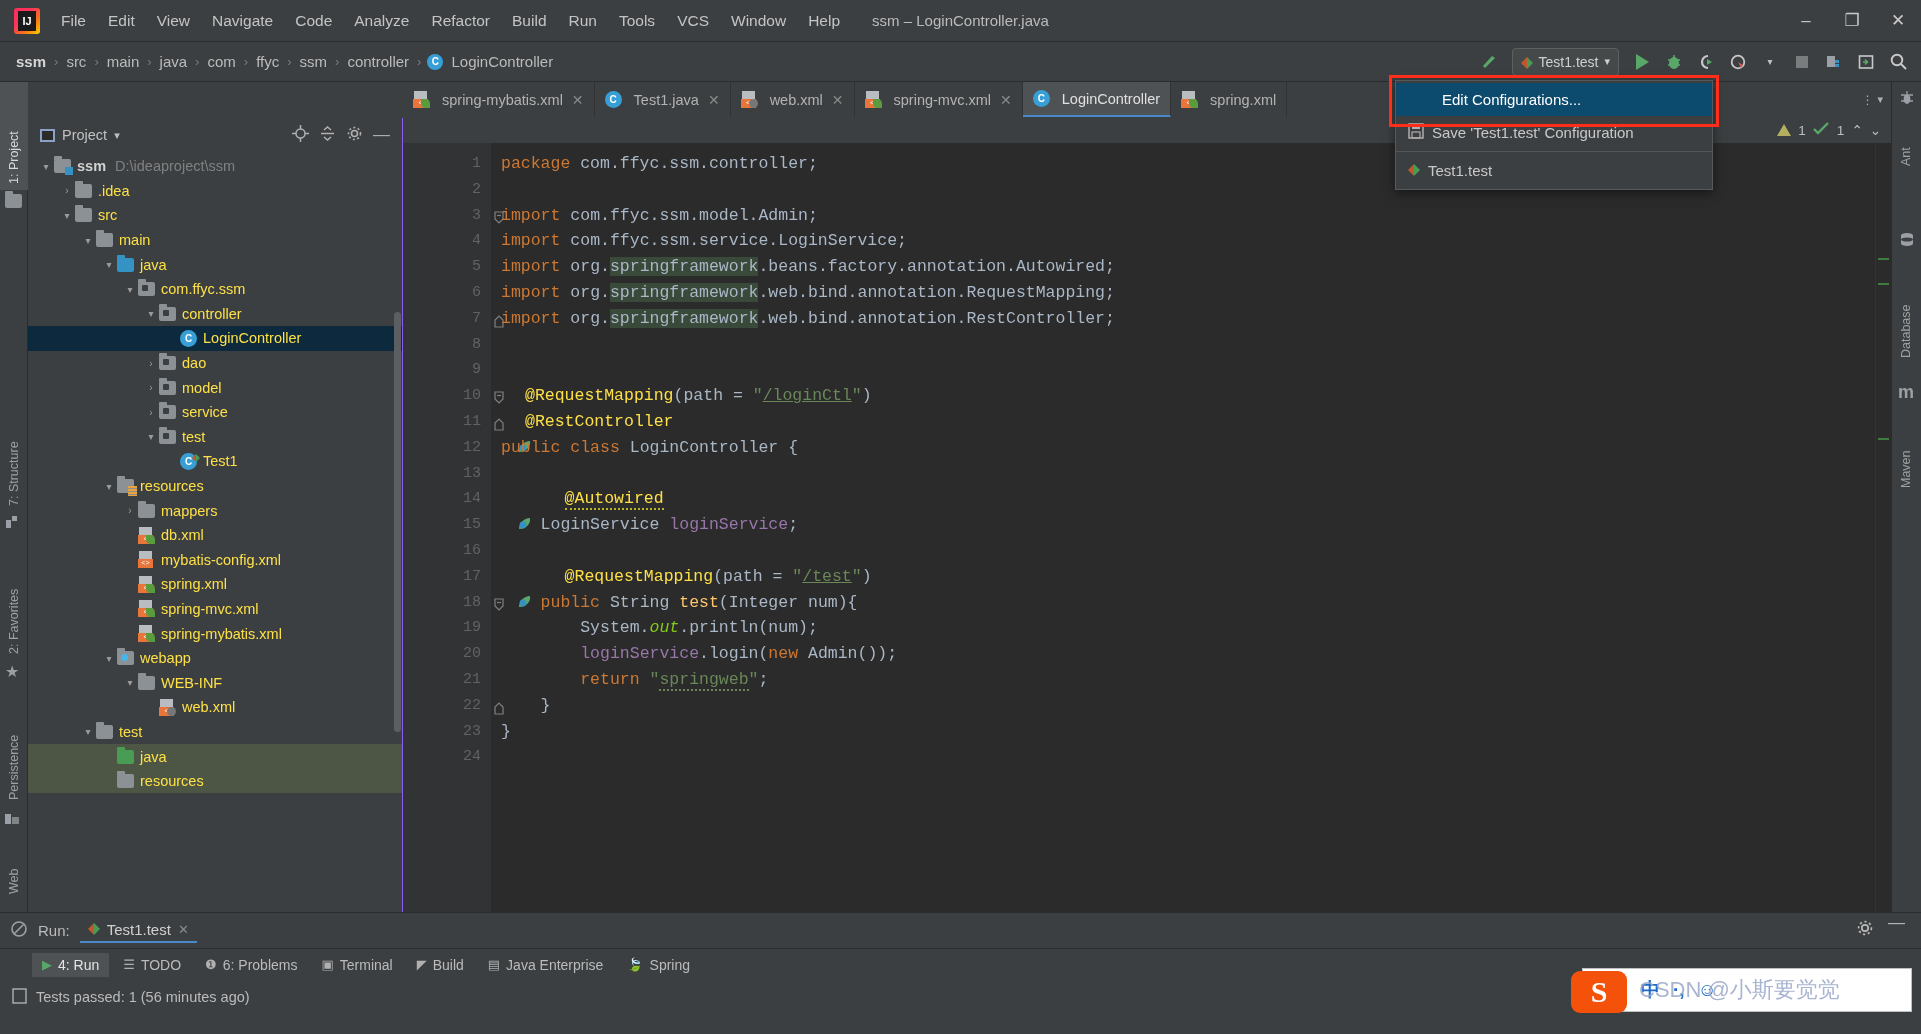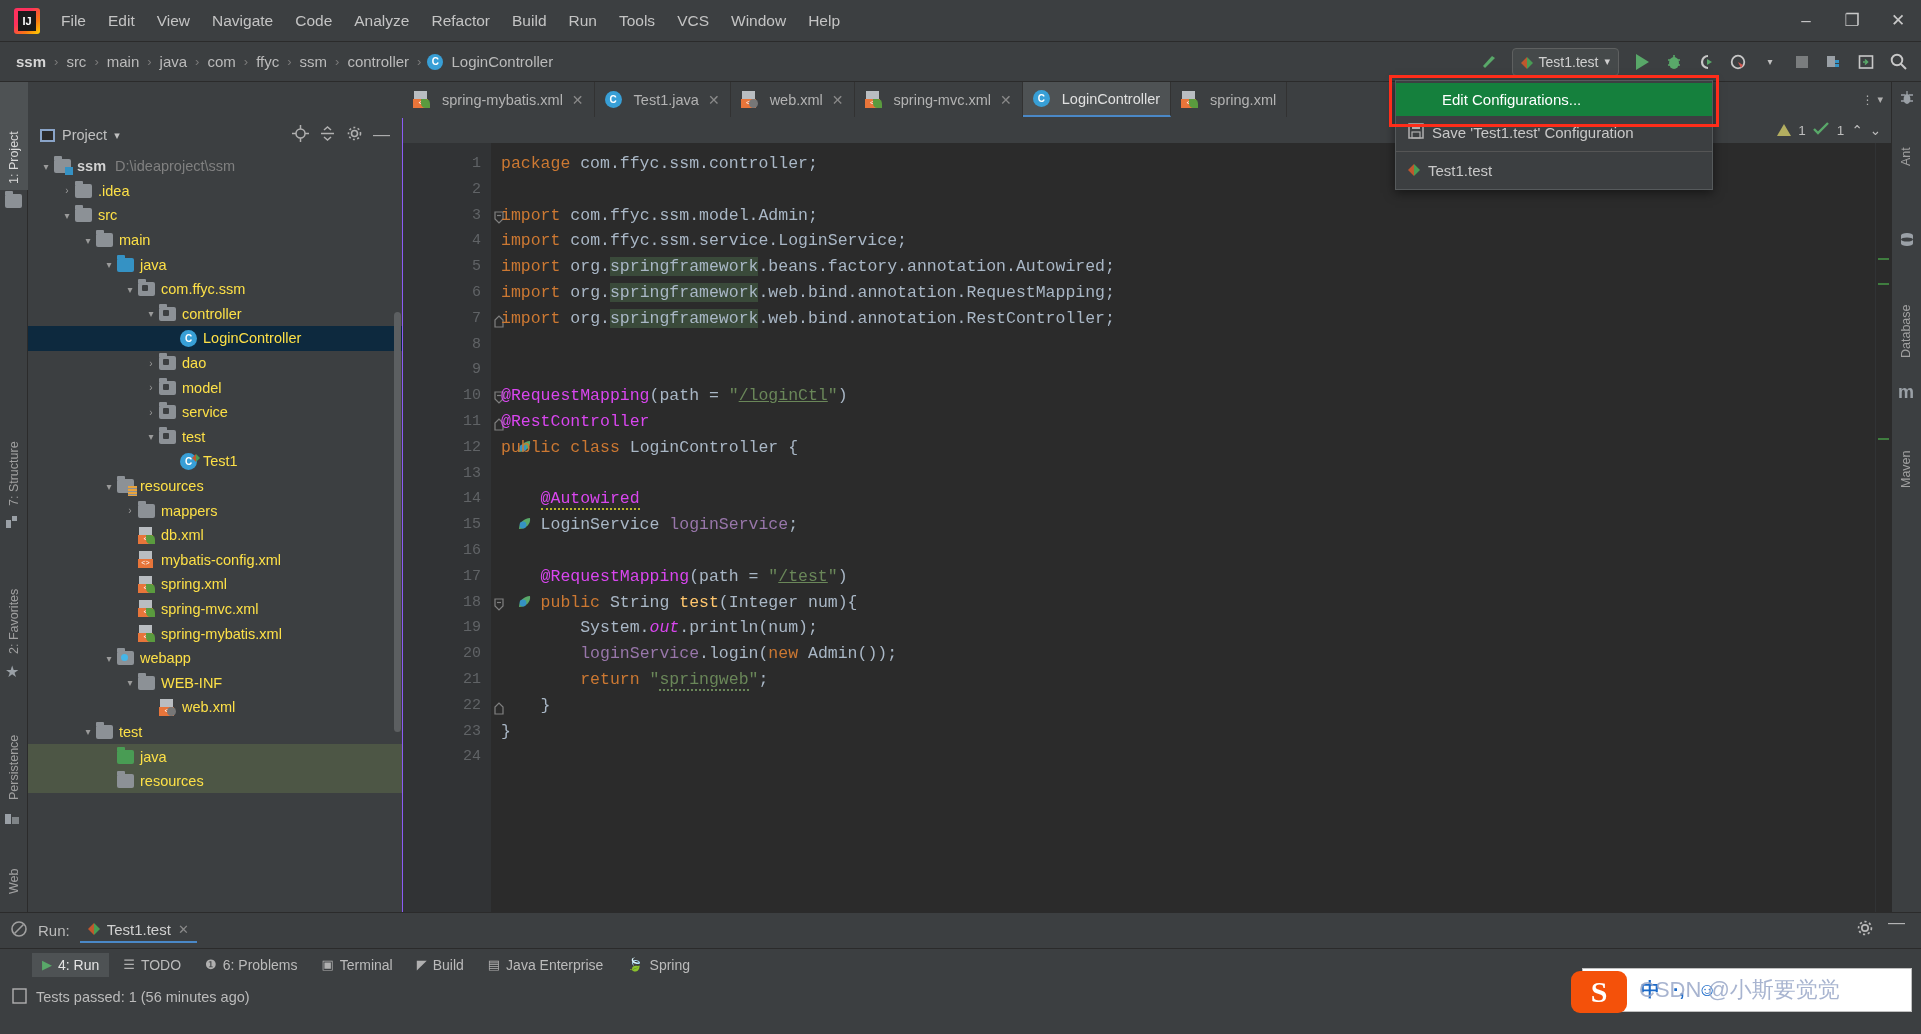--- a/index.html
+++ b/index.html
@@ -43,21 +43,21 @@
   .runcfg .cfg-ico{width:12px;height:12px;display:inline-block;position:relative;}
   .tri-l{width:0;height:0;border-top:6px solid transparent;border-bottom:6px solid transparent;border-right:6px solid #c0572d;display:inline-block;}
   .tri-r{width:0;height:0;border-top:6px solid transparent;border-bottom:6px solid transparent;border-left:6px solid #499c54;display:inline-block;}
   .play{width:0;height:0;border-top:8px solid transparent;border-bottom:8px solid transparent;border-left:13px solid #59a869;}
   .stopsq{width:12px;height:12px;background:#7a7d7e;}
 
   
   .dropdown{position:absolute;left:1395px;top:80px;width:318px;background:#3c3f41;
     border:1px solid #565a5c;box-shadow:0 3px 10px rgba(0,0,0,.5);z-index:50;padding:2px 0;}
   .dd-item{height:33px;display:flex;align-items:center;padding-left:12px;font-size:15px;color:#c8c8c8;gap:8px;}
-  .dd-item.sel{background:#15803d;color:#ffffff;padding-left:46px;}
+  .dd-item.sel{background:#0c4a6e;color:#ffffff;padding-left:46px;}
   .dd-sep{height:1px;background:#555;margin:2px 0;}
   .redbox{position:absolute;left:1389px;top:75px;width:330px;height:52px;
     border:3px solid #ff2d1a;z-index:60;pointer-events:none;}
 
   
   .main{display:flex;height:830px;}
   .lstrip{width:28px;background:#3c3f41;border-right:1px solid #2b2b2b;position:relative;flex:none;}
   .vtab{position:absolute;left:0;width:28px;writing-mode:vertical-rl;transform:rotate(180deg);
     font-size:12.5px;color:#a0a0a0;display:flex;align-items:center;gap:5px;padding:6px 0;}
   .vtab.active{background:#4e5254;color:#d8d8d8;}
@@ -110,21 +110,21 @@
   .insp{height:26px;background:#3c3f41;display:flex;align-items:center;justify-content:flex-end;gap:7px;padding-right:10px;font-size:13.5px;color:#bdbdbd;}
   .warn-tri{width:0;height:0;border-left:7px solid transparent;border-right:7px solid transparent;border-bottom:12px solid #b3ae60;position:relative;}
   .codearea{flex:1;display:flex;background:#2b2b2b;position:relative;overflow:hidden;}
   .gutter{width:88px;background:#313335;color:#606366;font-family:"Liberation Mono",monospace;
     font-size:15px;text-align:right;padding-top:8px;flex:none;position:relative;}
   .gln{height:25.8px;line-height:25.8px;padding-right:10px;position:relative;}
   .gmark{position:absolute;right:-42px;top:4px;width:18px;height:18px;}
   .code{flex:1;font-family:"Liberation Mono",monospace;font-size:16.5px;padding-top:8px;
     color:#a9b7c6;position:relative;overflow:hidden;white-space:pre;}
   .cl{height:25.8px;line-height:25.8px;padding-left:10px;}
-  .kw{color:#cc7832;} .str{color:#6a8759;} .ann{color:#d946ef;} .fld{color:#9876aa;} .mth{color:#ffc66d;} .sf{color:#d946ef;font-style:italic;}
+  .kw{color:#cc7832;} .str{color:#6a8759;} .ann{color:#fde047;margin-left:24px;} .fld{color:#9876aa;} .mth{color:#ffc66d;} .sf{color:#84cc16;font-style:italic;}
   .hl{background:#3a4a3a;}
   .ul{text-decoration:underline;text-decoration-color:#6a8759;}
   .wavy{border-bottom:2px dotted #6a8759;}
   .wavy-y{border-bottom:2px dotted #bbb529;}
   .codebar{width:16px;background:#2b2b2b;flex:none;position:relative;border-left:1px solid #313335;}
   .mk{position:absolute;right:2px;width:11px;height:2px;background:#3f7d3f;}
 
   
   .runpanel{height:36px;background:#3c3f41;display:flex;align-items:center;
     padding-left:10px;gap:10px;font-size:15px;border-top:1px solid #2b2b2b;}
@@ -162,20 +162,21 @@
       <div class="menuitem">Code</div>
       <div class="menuitem">Analyze</div>
       <div class="menuitem">Refactor</div>
       <div class="menuitem">Build</div>
       <div class="menuitem">Run</div>
       <div class="menuitem">Tools</div>
       <div class="menuitem">VCS</div>
       <div class="menuitem">Window</div>
       <div class="menuitem">Help</div>
     </div>
+  <div class="win-title">ssm – LoginController.java</div>
   <div class="win-ctrl">
     <div class="wbtn">–</div>
     <div class="wbtn">❐</div>
     <div class="wbtn close">✕</div>
   </div>
 </div>
 
 <div class="navbar">
   <div class="crumbs" id="crumbs">
       <span class="crumb bold">ssm</span>

